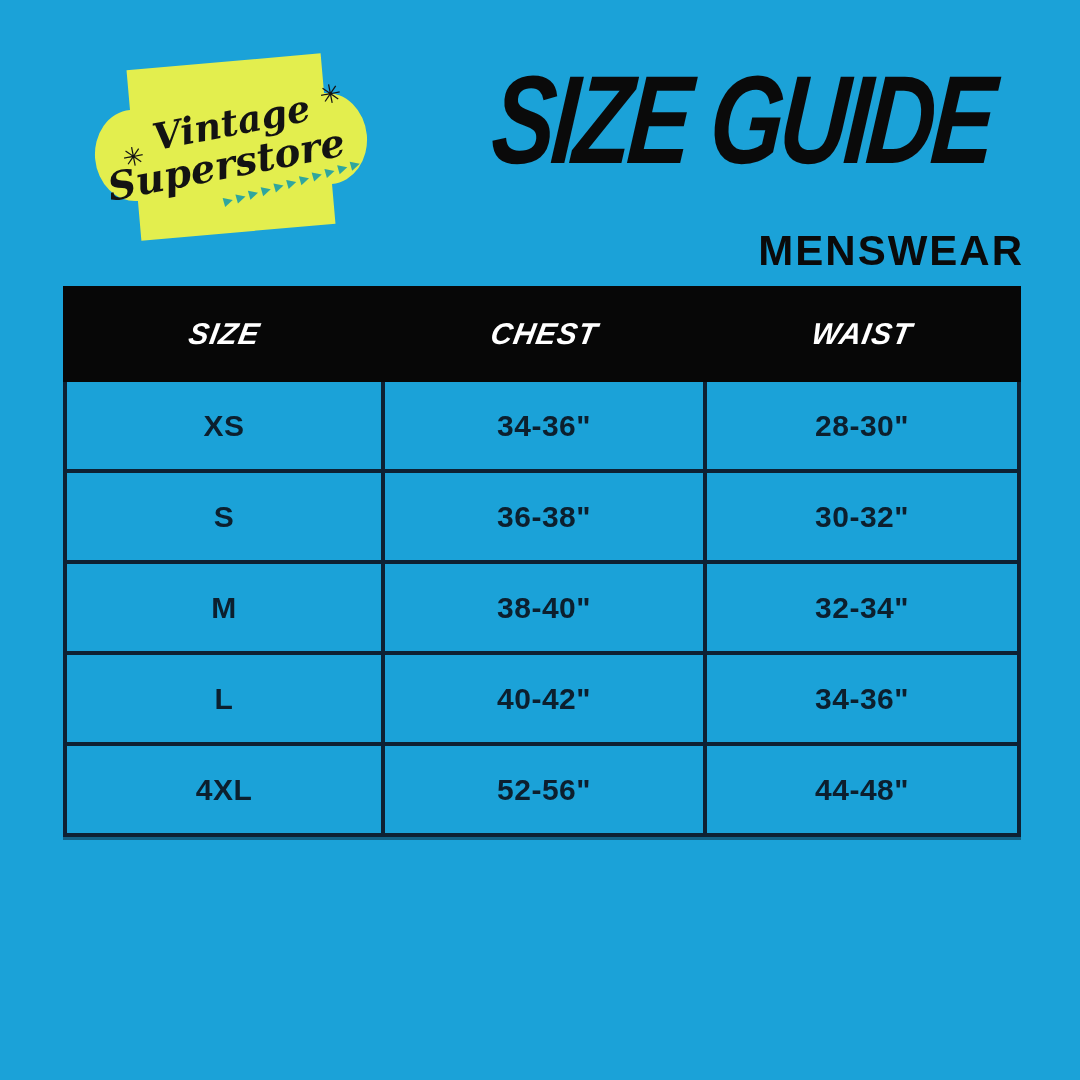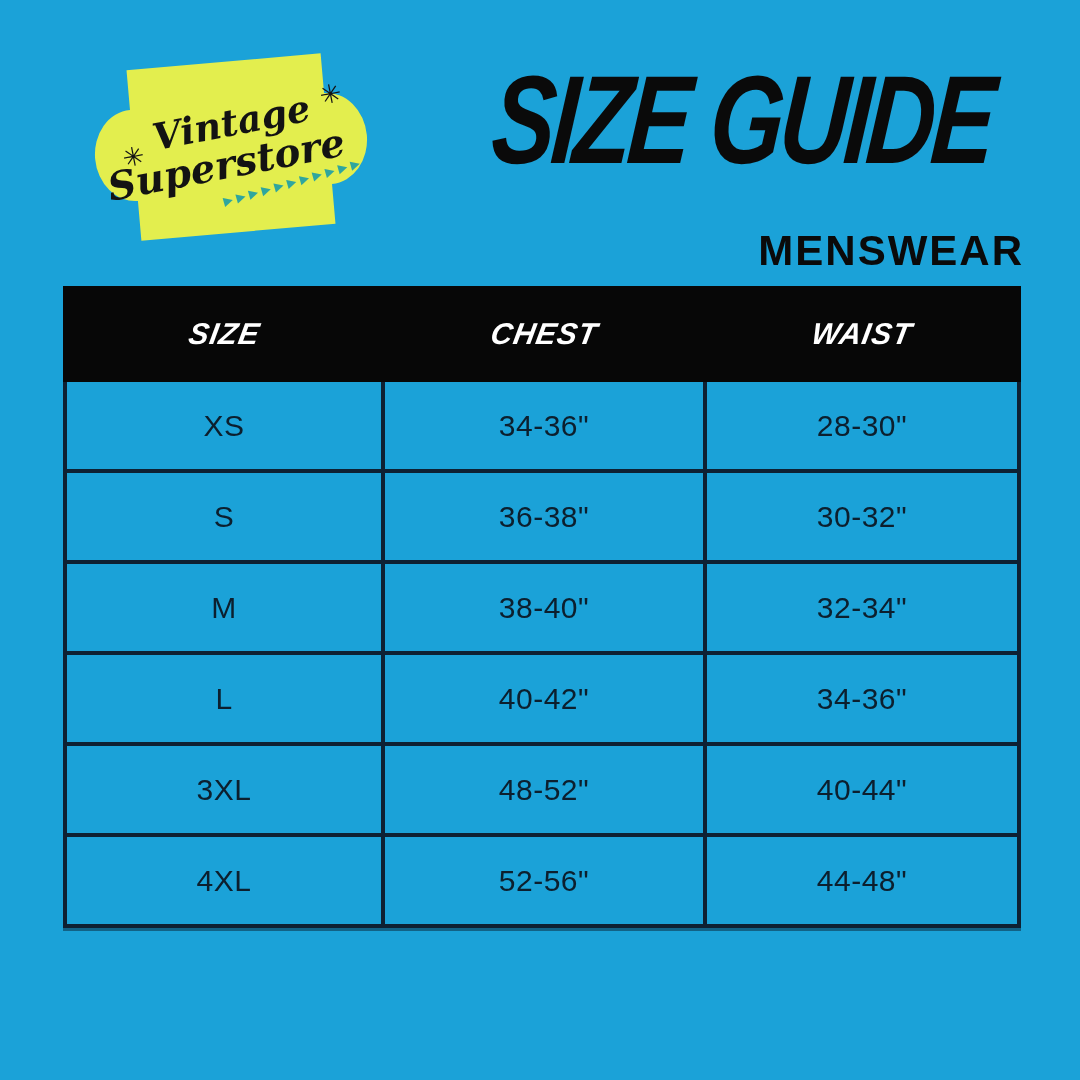--- a/index.html
+++ b/index.html
@@ -77,21 +77,21 @@
   }
   .th-label {
     display: inline-block;
     font-style: italic; font-weight: bold; font-size: 30px; letter-spacing: 1px;
     transform: skewX(-10deg);
   }
   .size-table td {
     height: 85px;
     border: 4px solid var(--table-border, #0e2133);
     text-align: center; vertical-align: middle;
-    font-weight: normal; font-size: 30px; letter-spacing: 0.5px;
+    font-weight: bold; font-size: 30px; letter-spacing: 0.5px;
     color: var(--cell-text, #0c1f2e);
   }
 </style>
 </head>
 <body>
 
 <div class="canvas">
 
   <div class="logo-badge">
     <svg viewBox="0 0 340 200" preserveAspectRatio="none">
@@ -150,25 +150,20 @@
     </tr>
 
     <tr>
       <td>L</td>
       <td>40-42"</td>
       <td>34-36"</td>
     </tr>
 
 
 
-    <tr>
-      <td>3XL</td>
-      <td>48-52"</td>
-      <td>40-44"</td>
-    </tr>
 
     <tr>
       <td>4XL</td>
       <td>52-56"</td>
       <td>44-48"</td>
     </tr>
   </tbody>
   </table>
 
 </div>

